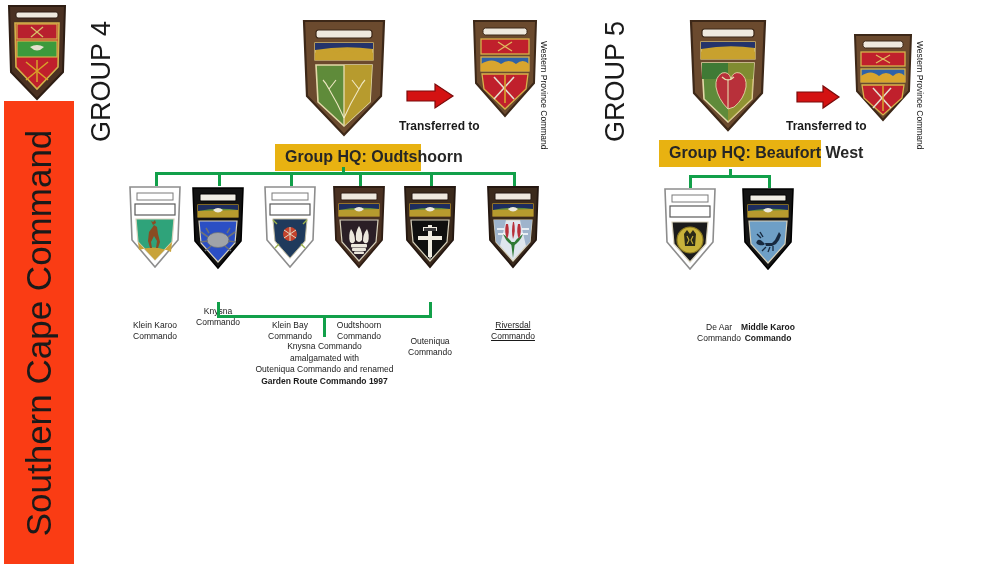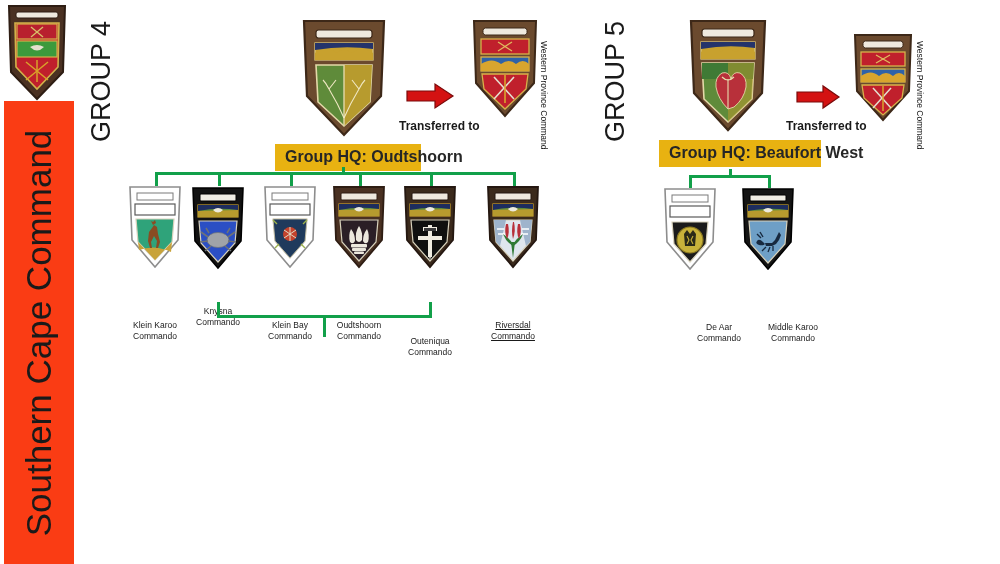--- a/index.html
+++ b/index.html
@@ -354,20 +354,26 @@
   <div class="commando-caption abs" style="left:470px; top:277px;text-decoration:underline;">
     <div>Riversdal</div>
     <div>Commando</div>
   </div>
 
   <div class="conn conn-v abs" style="left:217px; top:302px; height:15px;"></div>
   <div class="conn conn-v abs" style="left:429px; top:302px; height:15px;"></div>
   <div class="conn conn-h abs" style="left:217px; top:315px; width:215px;"></div>
   <div class="conn conn-v abs" style="left:323px; top:315px; height:22px;"></div>
 
+  <div id="amalgamation-note">
+    <div>Knysna Commando</div>
+    <div>amalgamated with</div>
+    <div>Outeniqua Commando and renamed</div>
+    <div class="strong">Garden Route Commando 1997</div>
+  </div>
 
   <div id="group5-title" class="group-title abs">GROUP 5</div>
 
   <div class="badge abs" style="left:684px; top:17px;">
     <svg width="88" height="116" viewBox="0 0 88 116">
       <path d="M7 4 L81 4 L78 76 Q44 113 44 113 Q44 113 10 76 Z" fill="#6b4a2e" stroke="#3d2818" stroke-width="2.2"></path>
       <rect x="18" y="12" width="52" height="8" rx="2.5" fill="#efe9de" stroke="#3d2818" stroke-width="1.2"></rect>
       <rect x="17" y="25" width="54" height="17" fill="#c8a12e" stroke="#d8c47a" stroke-width="1.3"></rect>
       <path d="M17 35 Q28 26 37 35 Q44 29 52 35 Q61 27 71 35 L71 42 L17 42 Z" fill="#c8a12e"></path>
       <path d="M17 25 L71 25 L71 31 Q44 27 17 32 Z" fill="#24346b"></path>
@@ -449,18 +455,18 @@
       <path d="M24 24 Q29 20 34 24 Q29 29 24 24 Z" fill="#edeadd"></path>
       <path d="M10 35 L48 35 L46 58 Q29 77 29 77 Q29 77 12 58 Z" fill="#6e9fc6" stroke="#d8d2bc" stroke-width="1.2"></path>
       <g fill="#17293f">
         <path d="M24 56 Q20 52 18 55 Q16 58 20 59 Q24 60 26 58 Z"></path>
         <path d="M26 57 L33 57 L36 54 L38 50 L40 46 L42 49 L40 54 L37 58 L33 60 L27 60 Z"></path>
         <path d="M22 52 L18 48 M24 51 L21 46" stroke="#17293f" stroke-width="1.4" fill="none"></path>
         <path d="M27 61 L23 65 M31 61 L29 66 M34 60 L34 65" stroke="#17293f" stroke-width="1.3" fill="none"></path>
       </g>
     </svg>
   </div>
-  <div class="commando-caption abs" style="left:750px; top:279px;">
+  <div class="commando-caption abs" style="left:725px; top:279px;font-weight:bold;">
     <div>Middle Karoo</div>
     <div>Commando</div>
   </div>
 
 </div>
 
 </body></html>

